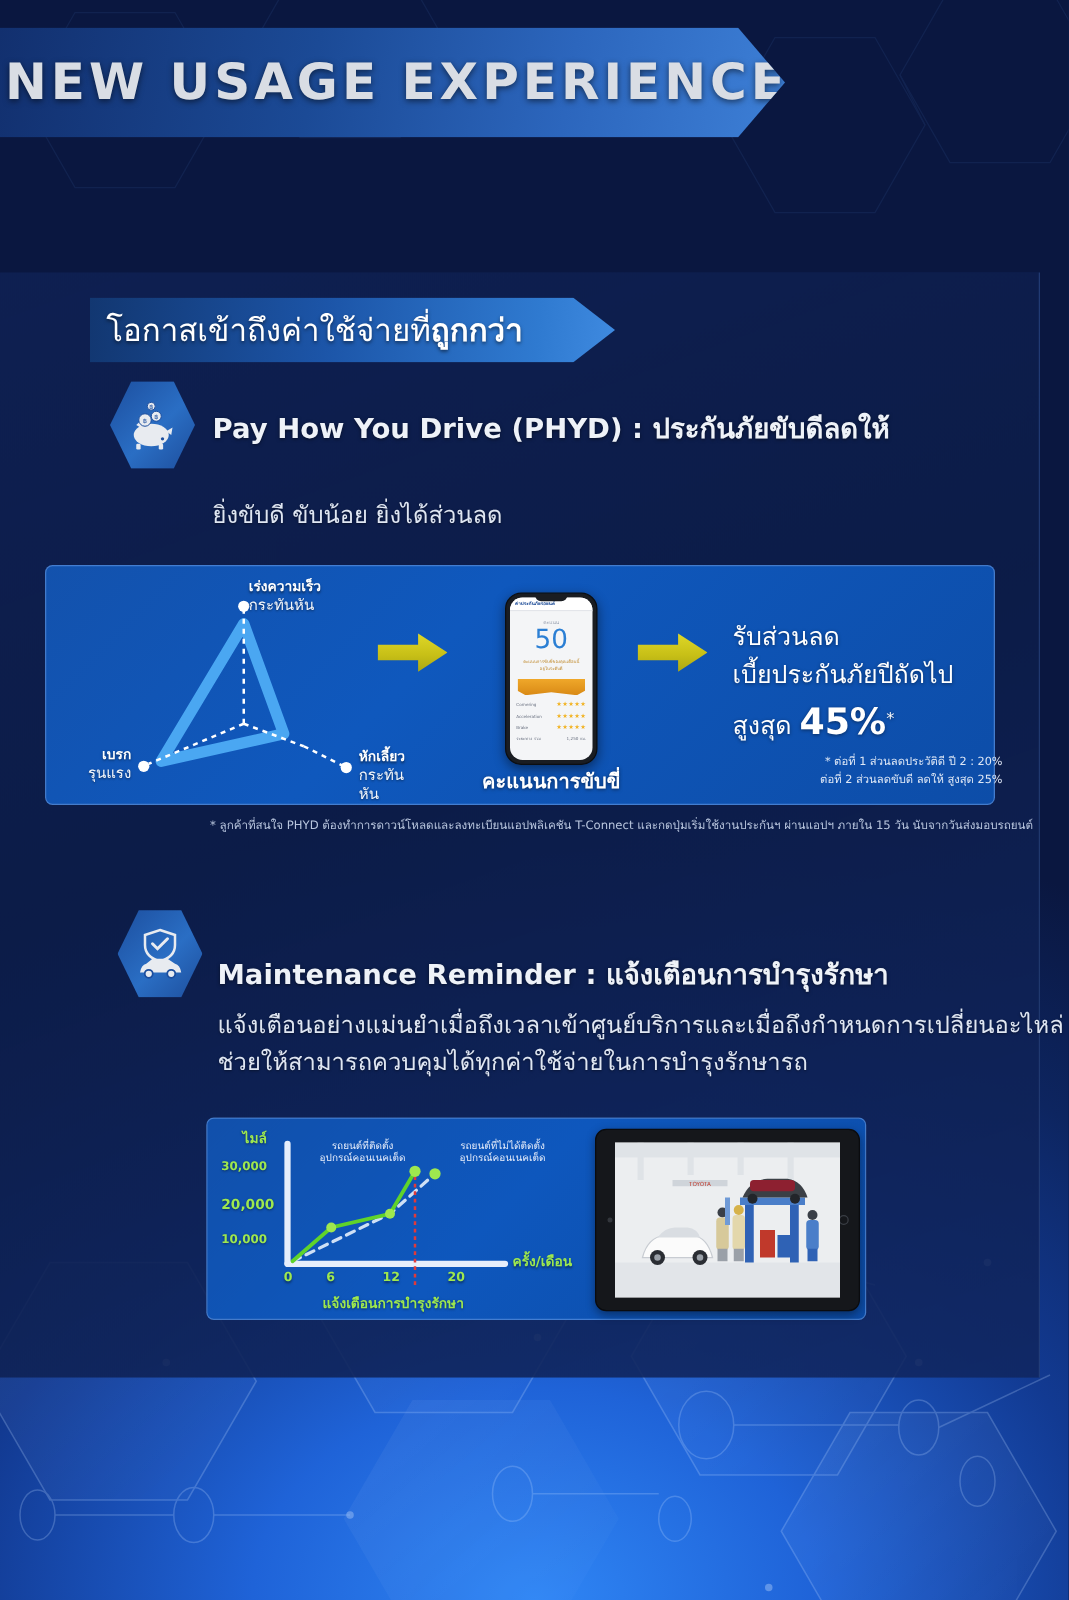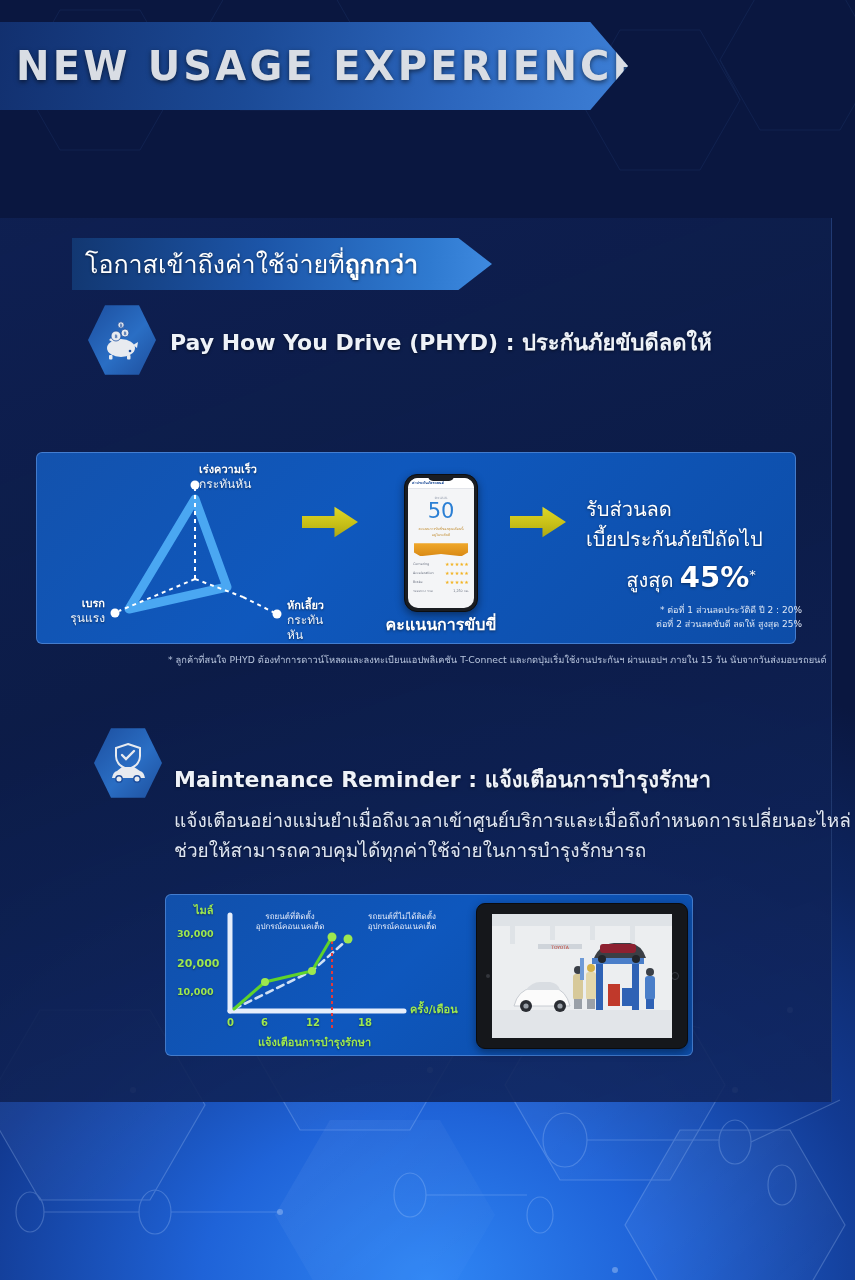--- a/index.html
+++ b/index.html
@@ -28,21 +28,21 @@
 
   
   .header-band {
     position: absolute; left: 0; top: 22px; width: 628px; height: 88px;
     background: linear-gradient(100deg, #12306f 0%, #1b4a96 40%, #2c66bd 72%, #3d7fd6 100%);
     -webkit-clip-path: polygon(0 0, 94% 0, 100% 50%, 94% 100%, 0 100%);
     clip-path: polygon(0 0, 94% 0, 100% 50%, 94% 100%, 0 100%);
     display: flex; align-items: center;
   }
   .header-band .title {
-    padding-left: 16px; color: #d9dde4; font-size: 40px; font-weight: 700;
+    padding-left: 4px; color: #d9dde4; font-size: 40px; font-weight: 700;
     letter-spacing: 3.2px; white-space: nowrap;
     text-shadow: 0 2px 5px rgba(0,0,0,.55);
   }
 
   
   .panel {
     position: absolute; left: 0; top: 218px; width: 832px; height: 884px;
     background: linear-gradient(160deg, rgba(14,32,82,.95) 0%, rgba(12,28,72,.92) 45%, rgba(16,38,96,.88) 100%);
     border-right: 1px solid rgba(90,140,220,.25);
   }
@@ -134,21 +134,21 @@
   .ph-caption {
     position: absolute; left: 360px; top: 612px; width: 162px; text-align: center;
     color: #ffffff; font-size: 16px; font-weight: 700; text-shadow: 0 1px 3px rgba(0,0,0,.5);
   }
 
   .discount {
     position: absolute; left: 586px; top: 494px; width: 210px;
     color: #fff; text-shadow: 0 1px 3px rgba(0,0,0,.45);
   }
   .discount .l1, .discount .l2 { font-size: 20px; line-height: 1.5; }
-  .discount .l3 { font-size: 20px; line-height: 1.6; text-align: center; }
+  .discount .l3 { font-size: 20px; line-height: 1.6; }
   .discount .big { font-size: 29px; font-weight: 700; }
   .discount .star { font-size: 13px; vertical-align: super; }
   .disc-note {
     position: absolute; left: 596px; top: 604px; width: 206px;
     color: #dfe8f6; font-size: 9px; line-height: 1.55; text-align: right;
   }
   .phyd-foot {
     position: absolute; left: 168px; top: 652px; width: 660px;
     color: #b9c6de; font-size: 9.3px; white-space: nowrap;
   }
@@ -275,20 +275,21 @@
       </g>
       <g fill="#1c4e9e" font-size="5" font-family="DejaVu Sans, sans-serif" text-anchor="middle">
         <text x="16" y="20">฿</text>
           <text x="25" y="17">฿</text>
           <text x="21" y="9">฿</text>
       </g>
     </svg>
   </div>
 
   <div class="feat-title" style="left:170px; top:325px;">Pay How You Drive (PHYD) : ประกันภัยขับดีลดให้</div>
+  <div class="feat-body" style="left:170px; top:398px;">ยิ่งขับดี ขับน้อย ยิ่งได้ส่วนลด</div>
 
   <div class="phyd-card">
 
     <div class="tri-wrap">
       <svg width="290" height="180" viewBox="0 0 290 180">
         <polygon points="148,40 180,128 82,150" fill="none" stroke="#4aa7f2" stroke-width="9" stroke-linejoin="round"></polygon>
         <g stroke="#ffffff" stroke-width="2" stroke-dasharray="4 4" fill="none">
           <line x1="148" y1="28" x2="148" y2="120"></line>
           <line x1="148" y1="120" x2="72" y2="152"></line>
           <line x1="148" y1="120" x2="196" y2="138"></line>
@@ -401,21 +402,21 @@
       
       <div class="chart-txt" style="left:22px; top:2px; font-size:11px;">ไมล์</div>
       <div class="chart-txt" style="left:5px; top:29px; font-size:9.5px;">30,000</div>
       <div class="chart-txt" style="left:5px; top:58px; font-size:11px;">20,000</div>
       <div class="chart-txt" style="left:5px; top:87px; font-size:9.5px;">10,000</div>
 
       
       <div class="chart-txt" style="left:55px; top:118px; font-size:10px;">0</div>
       <div class="chart-txt" style="left:89px; top:118px; font-size:10px;">6</div>
       <div class="chart-txt" style="left:134px; top:118px; font-size:10px;">12</div>
-      <div class="chart-txt" style="left:186px; top:118px; font-size:10px;">18</div>
+      <div class="chart-txt" style="left:186px; top:118px; font-size:10px;">20</div>
       <div class="chart-txt" style="left:238px; top:101px; font-size:11px;">ครั้ง/เดือน</div>
       <div class="chart-txt" style="left:86px; top:134px; font-size:11px;">แจ้งเตือนการบำรุงรักษา</div>
 
       
       <div class="ann" style="left:78px; top:13px; width:80px;">
         <div>รถยนต์ที่ติดตั้ง</div>
         <div>อุปกรณ์คอนเนคเต็ด</div>
       </div>
       <div class="ann" style="left:182px; top:13px; width:96px;">
         <div>รถยนต์ที่ไม่ได้ติดตั้ง</div>

